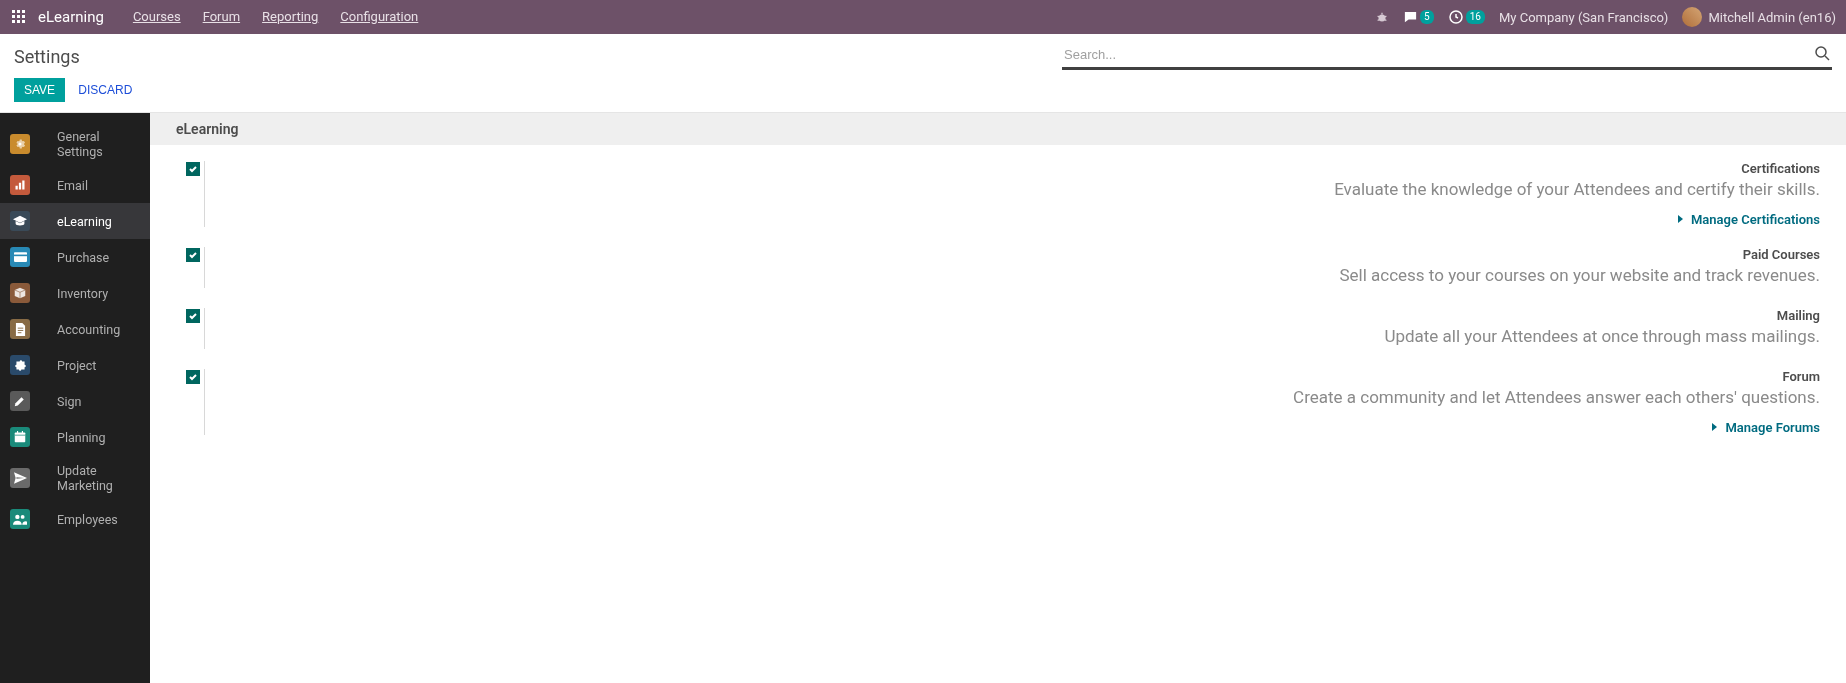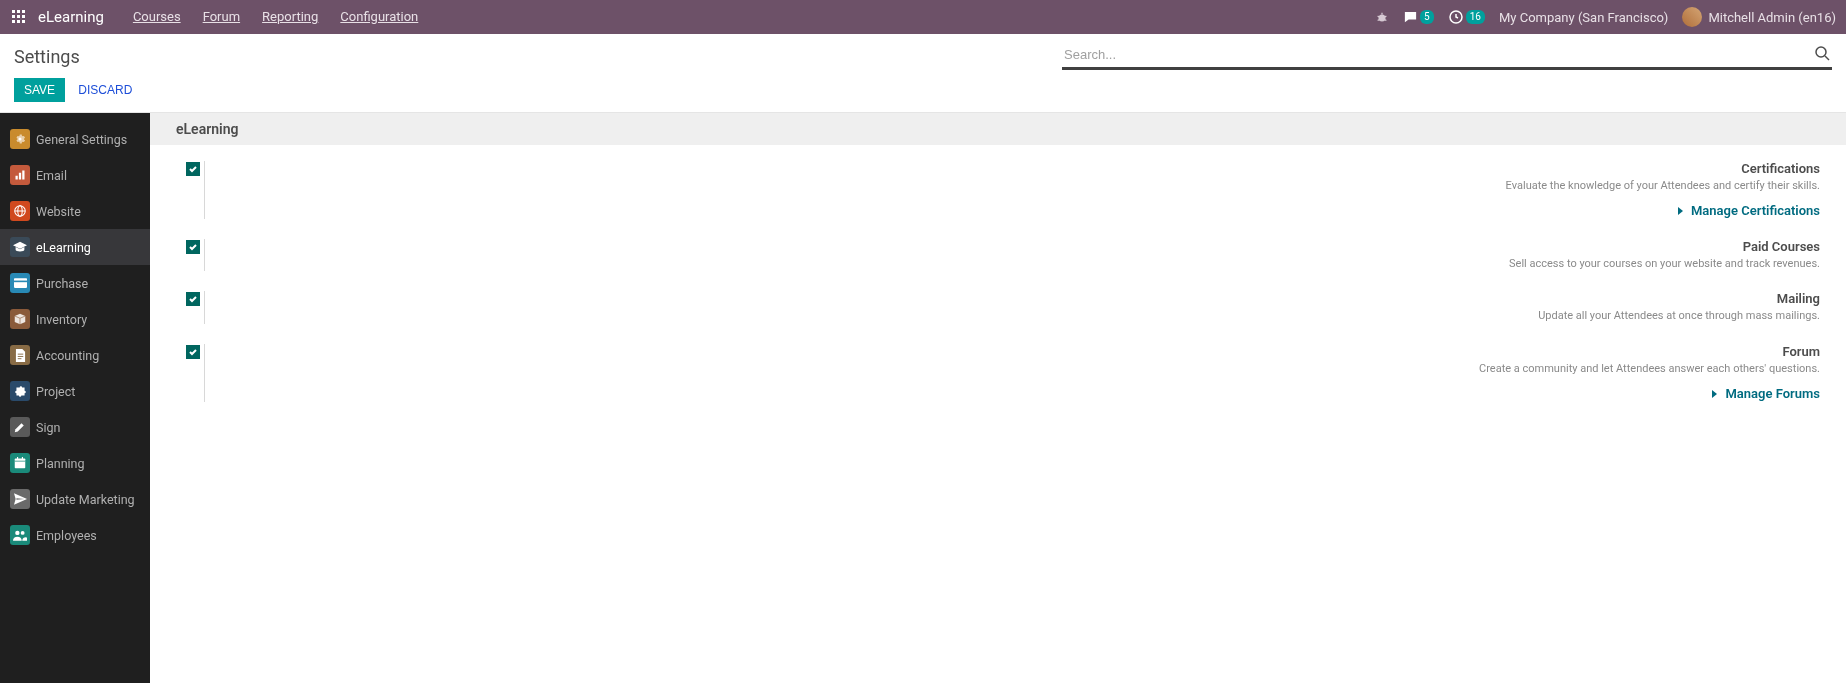--- a/index.html
+++ b/index.html
@@ -28,35 +28,35 @@
 
 
 .action-bar { padding: 4px 14px 10px; border-bottom: 1px solid #e5e5e5; }
 .btn { border: none; padding: 5px 10px; font-size: 12px; font-weight: 500; cursor: pointer; }
 .btn-primary { background: #00a09d; color: #fff; }
 .btn-link { background: transparent; color: #1d4ed8; }
 
 
 .body-wrap { display: flex; min-height: calc(100vh - 100px); }
 .sidebar { width: 150px; background: #1f1f1f; padding-top: 8px; }
-.side-item { display: flex; align-items: center; gap: 6px; padding: 8px 10px; color: #b0b0b0; font-size: 12.5px; cursor: pointer; }
+.side-item { display: flex; align-items: center; gap: 27px; padding: 8px 10px; color: #b0b0b0; font-size: 12.5px; cursor: pointer; }
 .side-item.active { background: #37373a; color: #fff; }
 .side-icon { width: 20px; height: 20px; border-radius: 3px; display: flex; align-items: center; justify-content: center; flex-shrink: 0; }
 
 
 .content { flex: 1; }
 .section-header { background: #efefef; padding: 8px 26px; font-size: 14px; font-weight: 600; color: #4c4c4c; }
 .settings-list { padding: 16px 26px; }
 .setting-row { display: flex; align-items: flex-start; margin-bottom: 20px; text-align: right; }
 .check-col { width: 24px; padding-top: 1px; }
 .chk { width: 14px; height: 14px; background: #00665f; display: inline-flex; align-items: center; justify-content: center; cursor: pointer; }
 .divider { width: 1px; background: #d8d8d8; align-self: stretch; margin: 0 12px 0 4px; }
 .setting-body { flex: 1; }
 .setting-title { font-size: 13px; font-weight: 600; color: #4c4c4c; margin-bottom: 2px; }
-.setting-desc { font-size: 11px; color: #8a8a8a; line-height: 1.4; }
+.setting-desc { font-size: 17px; color: #8a8a8a; line-height: 1.4; }
 .sub-link { margin-top: 10px; display: inline-flex; align-items: center; gap: 5px; color: #006b80; font-size: 13px; font-weight: 600; cursor: pointer; }
 .sub-link svg { fill: #006b80; }
 
 svg { display: block; }
 </style>
 </head>
 <body>
 
 <div class="navbar">
   <span class="nav-apps">
@@ -143,30 +143,20 @@
       <div class="side-item">
         <span class="side-icon" style="background: rgb(196, 90, 60);">
           <svg width="12" height="12" viewBox="0 0 16 16" fill="#fff">
             <rect x="2" y="9" width="3" height="5"></rect>
             <rect x="6.5" y="5" width="3" height="9"></rect>
             <rect x="11" y="2" width="3" height="12"></rect>
           </svg>
         </span>
         <span>Email</span>
       </div>
-      <div class="side-item">
-        <span class="side-icon" style="background: rgb(208, 73, 30);">
-          <svg width="14" height="14" viewBox="0 0 16 16" fill="none" stroke="#fff" stroke-width="1.2">
-            <circle cx="8" cy="8" r="6"></circle>
-            <ellipse cx="8" cy="8" rx="2.5" ry="6"></ellipse>
-            <line x1="2" y1="8" x2="14" y2="8"></line>
-          </svg>
-        </span>
-        <span>Website</span>
-      </div>
       <div class="side-item active">
         <span class="side-icon" style="background: rgb(58, 74, 88);">
           <svg width="14" height="12" viewBox="0 0 16 12" fill="#fff">
             <path d="M8 0L0 4l8 4 8-4-8-4zm-5 6v3c0 1 2.2 2 5 2s5-1 5-2V6l-5 2.5L3 6z"></path>
           </svg>
         </span>
         <span>eLearning</span>
       </div>
       <div class="side-item">
         <span class="side-icon" style="background: rgb(40, 137, 181);">

